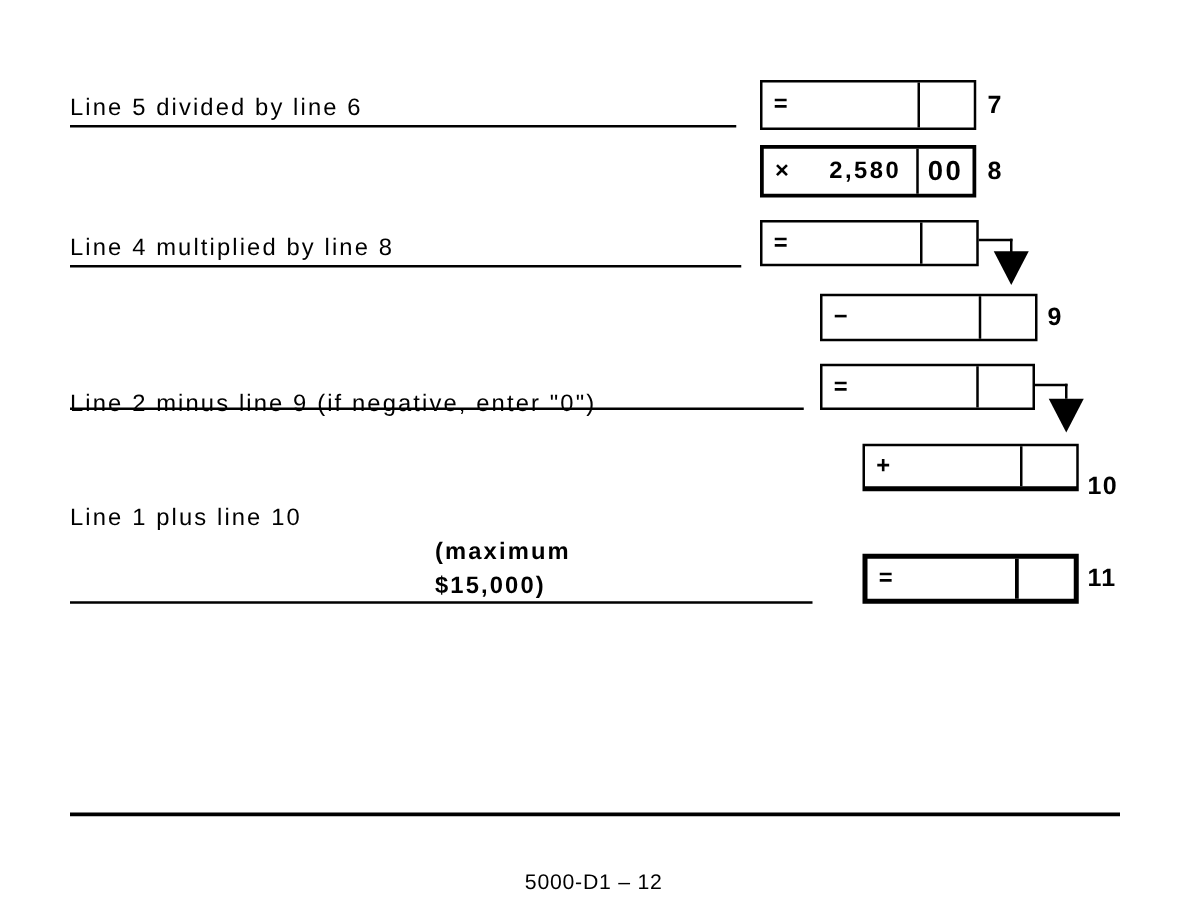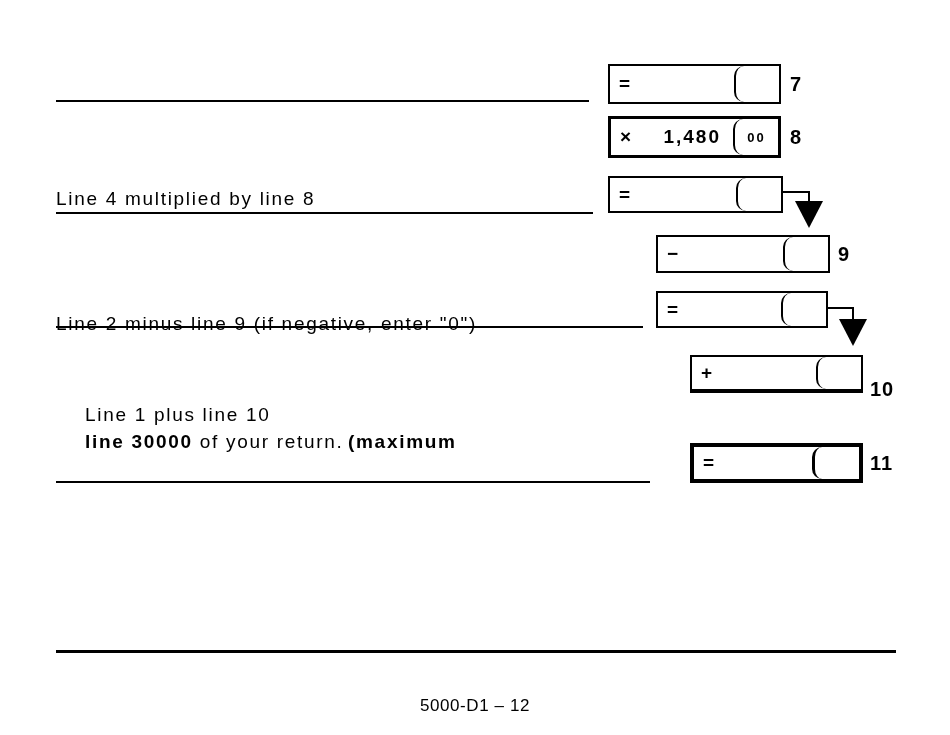--- a/index.html
+++ b/index.html
@@ -33,21 +33,21 @@
   .main { flex: 1; display: flex; align-items: center; min-width: 0; }
   .op  { font-size: 19px; font-weight: 700; padding-left: 9px; }
   .amt {
     flex: 1; text-align: right;
     font-size: 19px; font-weight: 700; letter-spacing: 2px;
     padding-right: 12px; white-space: nowrap;
   }
   .cents {
     display: flex; align-items: center; justify-content: center;
     border-left: 2px solid #000;
-    font-size: 13px; font-weight: 700; letter-spacing: 2px; border-radius: 10px;
+    font-size: 22px; font-weight: 700; letter-spacing: 2px;
   }
   .cents.thickdiv { border-left-width: 3px; }
   .lineno {
     position: absolute; display: flex; align-items: center;
     font-size: 20px; font-weight: 700; letter-spacing: 1px;
   }
   .conn { position: absolute; background: #000; }
   .arrow {
     position: absolute; width: 0; height: 0;
     border-left: 14px solid transparent;
@@ -69,34 +69,35 @@
   .footer-text {
     position: absolute; left: 0; width: 950px; text-align: center;
     font-size: 17px; letter-spacing: 0.6px;
   }
 </style>
 </head>
 <body>
 
 <div id="page">
 
+  <div class="lbl" style="left:56px; top:76px;">Line 5 divided by line 6</div>
   <div class="rule" style="left:56px; top:100px; width:533px;"></div>
   <div class="box" style="left:608px; top:64px; width:173px; height:40px;">
     <div class="main">
       <span class="op">=</span>
       <span class="amt"></span>
     </div>
     <div class="cents" style="width:43px;"></div>
   </div>
   <div class="lineno" style="left:790px; top:64px; height:40px;">7</div>
 
   <div class="box thick" style="left:608px; top:116px; width:173px; height:42px;">
     <div class="main">
       <span class="op">×</span>
-      <span class="amt">1,480</span>
+      <span class="amt">2,580</span>
     </div>
     <div class="cents" style="width:43px;">00</div>
   </div>
   <div class="lineno" style="left:790px; top:116px; height:42px;">8</div>
 
   <div class="lbl" style="left:56px; top:188px;">Line 4 multiplied by line 8</div>
   <div class="rule" style="left:56px; top:212px; width:537px;"></div>
   <div class="box" style="left:608px; top:176px; width:175px; height:37px;">
     <div class="main">
       <span class="op">=</span>
@@ -132,26 +133,26 @@
 
   <div class="box botthick" style="left:690px; top:355px; width:173px; height:38px;">
     <div class="main">
       <span class="op">+</span>
       <span class="amt"></span>
     </div>
     <div class="cents" style="width:43px;"></div>
   </div>
   <div class="lineno" style="left:870px; top:370px; height:38px;">10</div>
 
-  <div class="textblock" style="left:56px; top:401px;margin-left:29px;">
+  <div class="textblock" style="left:56px; top:401px;">
     <div>Line 1 plus line 10</div>
-    <div><span class="b">line 30000</span><span> of your return.</span></div>
   </div>
   <div class="maxblock" style="left:348px; top:428px; width:300px;">
     <div>(maximum</div>
+    <div>$15,000)</div>
   </div>
   <div class="rule" style="left:56px; top:481px; width:594px;"></div>
   <div class="box xthick" style="left:690px; top:443px; width:173px; height:40px;">
     <div class="main">
       <span class="op">=</span>
       <span class="amt"></span>
     </div>
     <div class="cents thickdiv" style="width:44px;"></div>
   </div>
   <div class="lineno" style="left:870px; top:443px; height:40px;text-align:center;">11</div>

